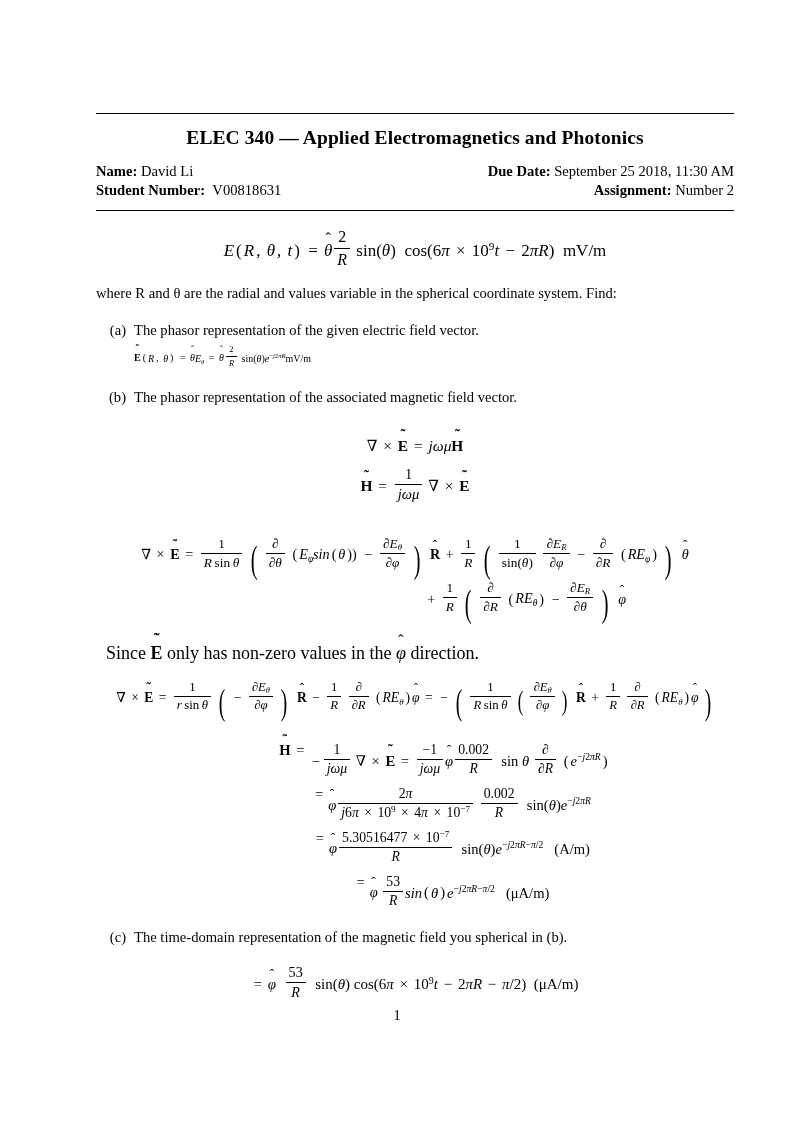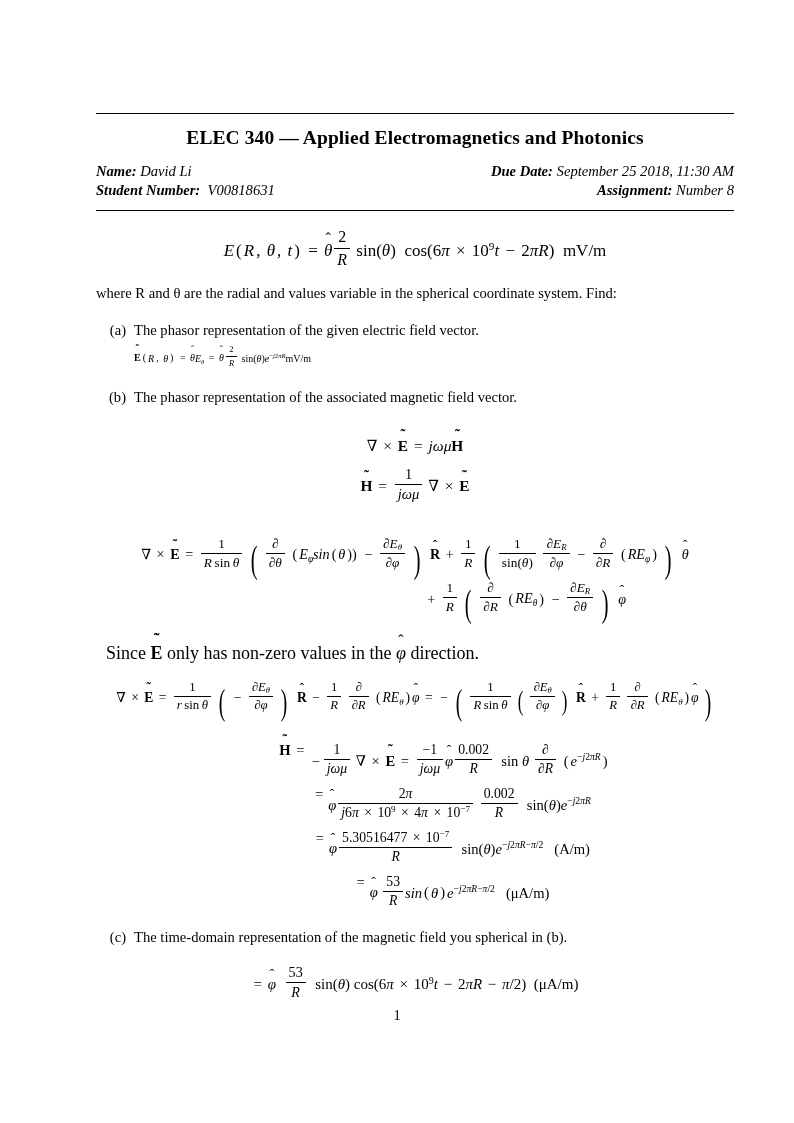--- a/index.html
+++ b/index.html
@@ -44,21 +44,20 @@
   .meta {
     margin-top: 14px;
     font-size: 14.6px;
   }
   .meta-row {
     display: flex;
     justify-content: space-between;
     align-items: flex-start;
     margin-bottom: 2px;
     white-space: nowrap;
-    font-style: italic;
   }
   .meta-cell { display: inline-block; }
   .lbl { font-weight: bold; }
   .val { font-weight: normal; }
   .rule-bottom { margin-top: 11px; }
 
   
   .para {
     font-size: 14.6px;
     line-height: 1.3;
@@ -232,21 +231,21 @@
           <span class="val">September 25 2018, 11:30 AM</span>
         </span>
       </div>
       <div class="meta-row">
         <span class="meta-cell">
           <span class="lbl">Student Number:</span>
           &nbsp;<span class="val">V00818631</span>
         </span>
         <span class="meta-cell">
           <span class="lbl">Assignment:</span>
-          <span class="val">Number 8</span>
+          <span class="val">Number 2</span>
         </span>
       </div>
     </div>
 
     <div class="rule rule-bottom"></div>
 
 
     <div class="eq" style="margin-top:17px;">
       <span class="m mi">E</span><span class="op">(</span><span class="m mi">R</span><span class="op">,&nbsp;</span><span class="m mi">θ</span><span class="op">,&nbsp;</span><span class="m mi">t</span><span class="op">)</span>
       <span class="op">=</span>

